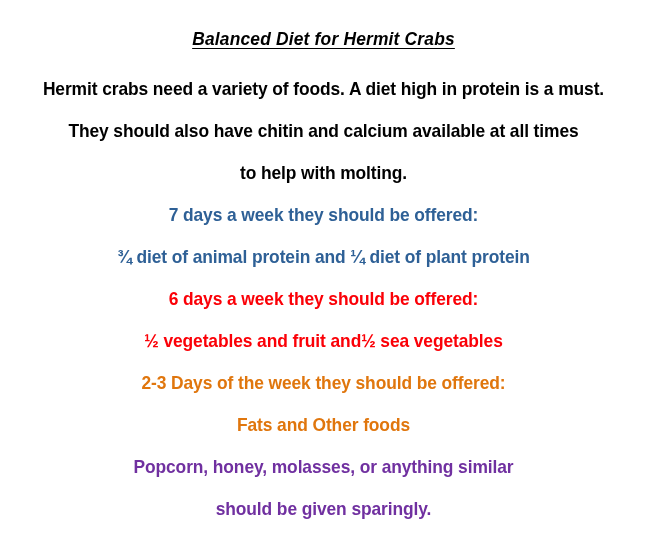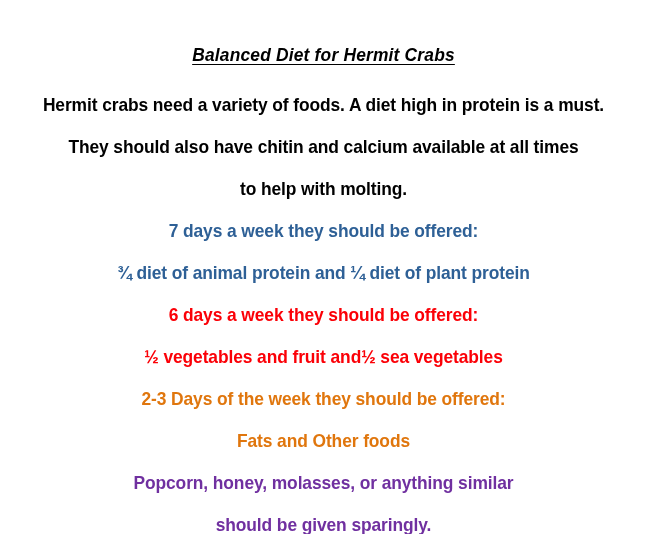--- a/index.html
+++ b/index.html
@@ -12,21 +12,21 @@
     height: 534px;
     overflow: hidden;
     font-family: "Liberation Sans", sans-serif;
   }
   #doc {
     position: relative;
     width: 647px;
     height: 534px;
     background: #ffffff;
     box-sizing: border-box;
-    padding-top: 34px;
+    padding-top: 18px;
   }
   .line {
     width: 647px;
     text-align: center;
     font-weight: bold;
     line-height: 42px;
     height: 42px;
     white-space: nowrap;
     letter-spacing: -0.1px;
     font-size: 18.5px;

